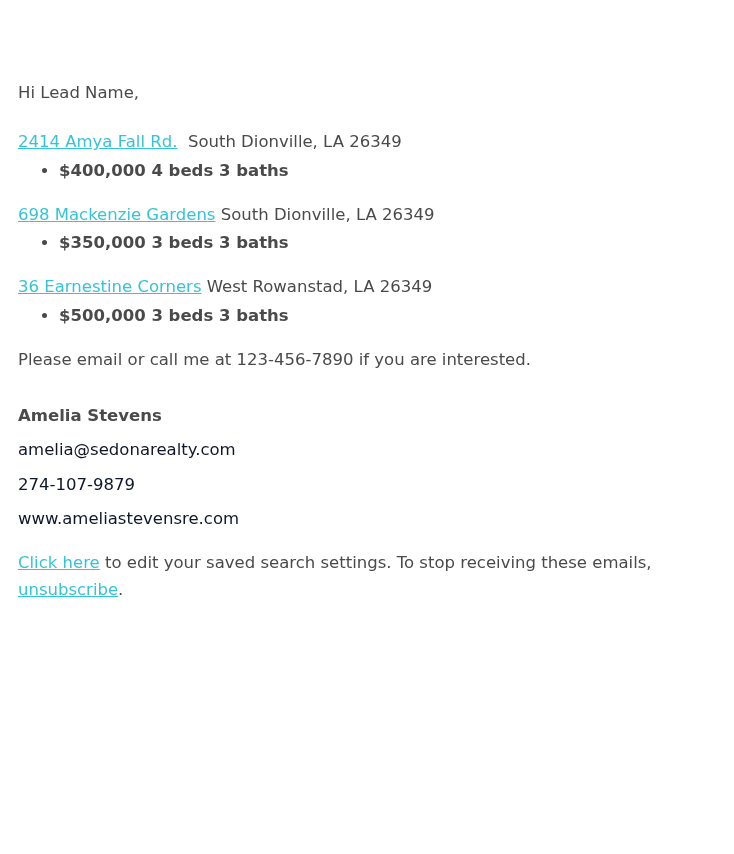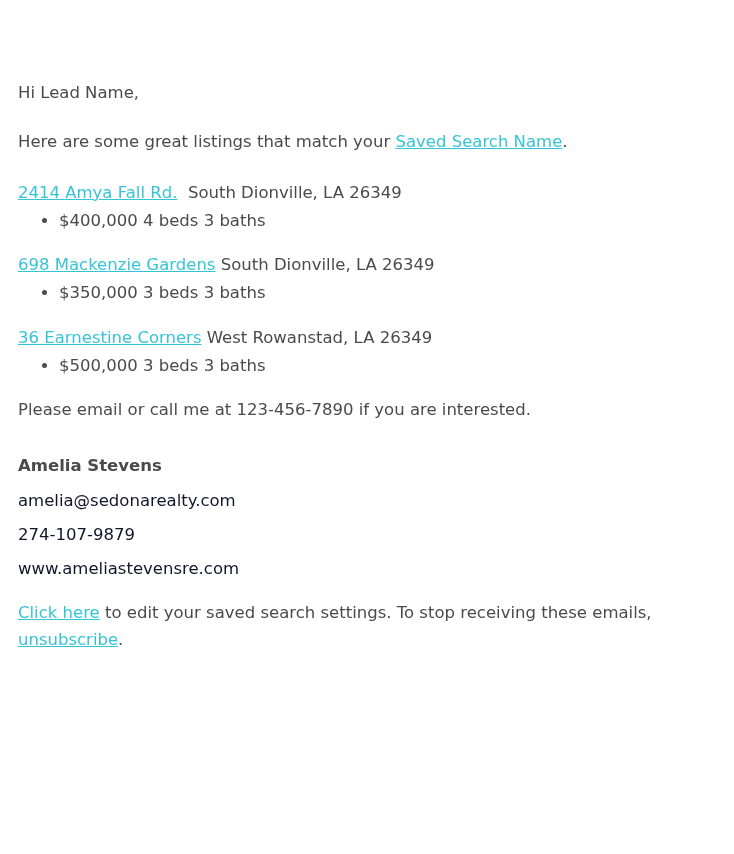--- a/index.html
+++ b/index.html
@@ -52,20 +52,21 @@
   ul.details {
     margin: 0 0 22px 0;
     padding-left: 41px;
     list-style: disc;
   }
   ul.details li {
     font-size: 16.5px;
     line-height: 1.35;
     color: #4a4a4a;
     margin: 0;
+    font-weight: bold;
   }
   .contact-line {
     margin: 0 0 34px 0;
     font-size: 16.5px;
     line-height: 1.35;
   }
   .sig-name {
     font-size: 16.5px;
     font-weight: bold;
     color: #4a4a4a;
@@ -97,21 +98,20 @@
     margin-bottom: 0;
   }
 </style>
 </head>
 <body>
 
 <div class="email-body">
 
   <p class="para greeting">Hi Lead Name,</p>
 
-  <p class="para intro"><span>Here are some great listings that match your </span><a class="link">Saved Search Name</a><span>.</span></p>
 
   <div class="listing-block">
     <p class="listing"><a class="addr-link">2414 Amya Fall Rd.</a><span class="city">&nbsp;&nbsp;<span>South Dionville, LA 26349</span></span></p>
     <ul class="details">
       <li>$400,000 4 beds 3 baths</li>
     </ul>
   </div>
 
   <div class="listing-block">
     <p class="listing"><a class="addr-link">698 Mackenzie Gardens</a><span class="city">&nbsp;<span>South Dionville, LA 26349</span></span></p>

